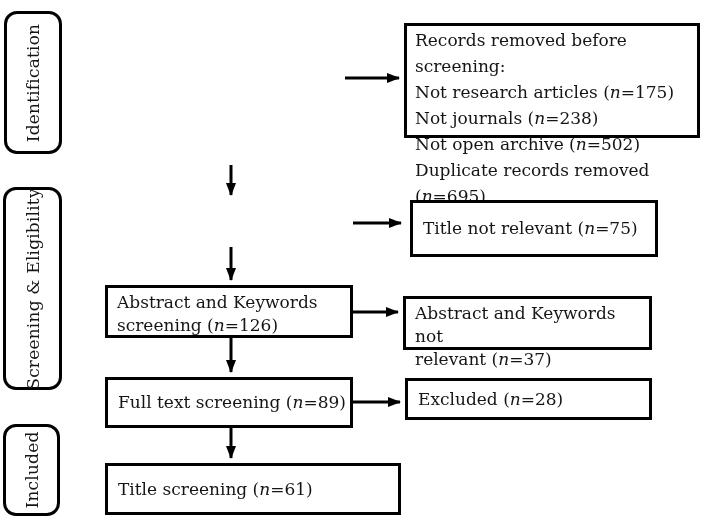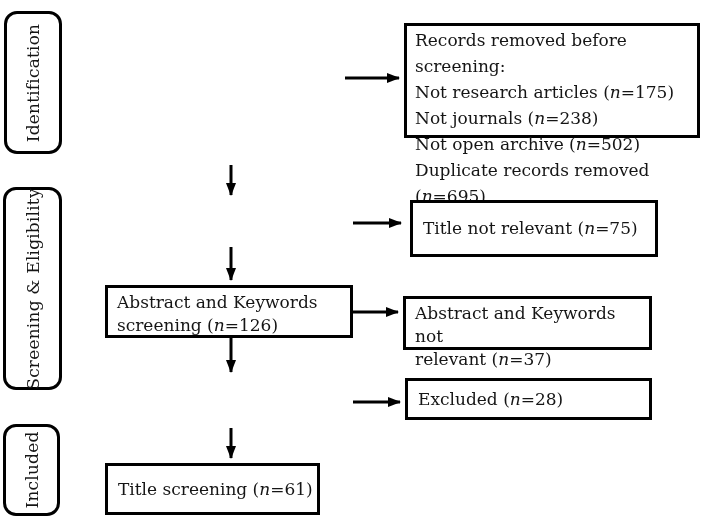--- a/index.html
+++ b/index.html
@@ -85,22 +85,25 @@
     </div>
 
   <div class="box twoline" style="left:105px; top:285px; width:248px; height:53px;">
       <div>Abstract and Keywords<br>screening (<i>n</i>=126)</div>
     </div>
 
   <div class="box twoline" style="left:403px; top:296px; width:249px; height:54px;">
       <div>Abstract and Keywords not<br>relevant (<i>n</i>=37)</div>
     </div>
 
+  <div class="box singleline" style="left:105px; top:377px; width:248px; height:51px;">
+      <div>Full text screening (<i>n</i>=89)</div>
+    </div>
 
   <div class="box singleline" style="left:405px; top:378px; width:247px; height:42px;">
       <div>Excluded (<i>n</i>=28)</div>
     </div>
 
-  <div class="box singleline" style="left:105px; top:463px; width:215px; height:52px;">
+  <div class="box singleline" style="left:105px; top:463px; width:296px; height:52px;">
       <div>Title screening (<i>n</i>=61)</div>
     </div>
 
 </div>
 
 </body></html>

